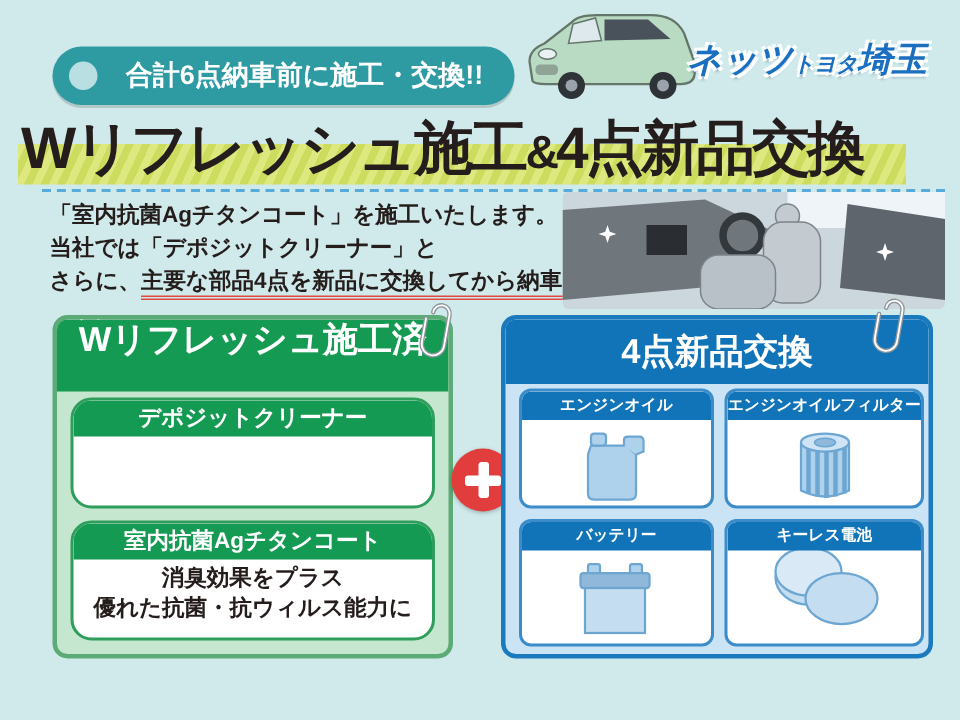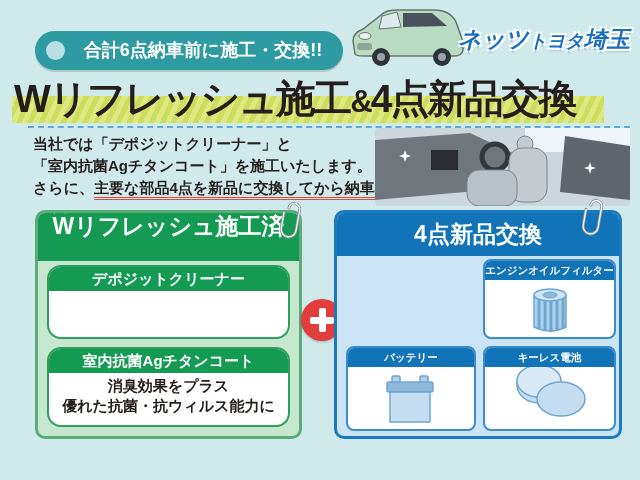--- a/index.html
+++ b/index.html
@@ -8,21 +8,21 @@
   .abs{position:absolute;}
   
   .badge{left:35px;top:31px;width:308px;height:39px;background:#2e9aa2;border-radius:20px;
          box-shadow:0 2px 0 rgba(0,0,0,.15);}
   .badge-dot{left:11px;top:10px;width:19px;height:19px;border-radius:50%;background:#b9dfe2;}
   .badge-label{left:34px;top:0;width:268px;height:39px;line-height:39px;text-align:center;
                color:#fff;font-weight:bold;font-size:18px;white-space:nowrap;}
   
   .logo{left:458px;top:24px;font-style:italic;font-weight:bold;color:#1a6fc0;white-space:nowrap;
         text-shadow:-2px -2px 0 #fff,2px -2px 0 #fff,-2px 2px 0 #fff,2px 2px 0 #fff,0 3px 2px rgba(40,60,90,.3);}
-  .logo-big{font-size:23px;}  .logo-small{font-size:18px;}
+  .logo-big{font-size:23px;}  .logo-small{font-size:14px;}
   
   .title-stripe{left:12px;top:96px;width:592px;height:27px;
         background:repeating-linear-gradient(115deg,#dde97e 0 5px,#cbdc5e 5px 10px);}
   .title{left:14px;top:72px;font-size:39px;font-weight:bold;letter-spacing:-2px;white-space:nowrap;}
   .title-amp{font-size:31px;}
   .dashline{left:28px;top:126px;width:602px;border-top:2px dashed #58abd8;height:0;}
   
   .intro{left:33px;top:133px;font-size:15px;font-weight:600;line-height:22px;white-space:nowrap;}
   .intro-em{border-bottom:3px double #e0483f;padding-bottom:1px;}
   
@@ -84,22 +84,22 @@
     <span class="logo-big">ネッツ</span><span class="logo-small">トヨタ</span><span class="logo-big">埼玉</span>
   </div>
 
   <div class="abs title-stripe"></div>
   <div class="abs title">
     <span>Wリフレッシュ施工</span><span class="title-amp">&amp;</span><span>4点新品交換</span>
   </div>
   <div class="abs dashline"></div>
 
   <div class="abs intro">
+    <div>「室内抗菌Agチタンコート」を施工いたします。</div>
     <div>当社では「デポジットクリーナー」と</div>
-    <div>「室内抗菌Agチタンコート」を施工いたします。</div>
     <div><span>さらに、</span><span class="intro-em">主要な部品4点を新品に交換してから納車しております！</span></div>
   </div>
 
   <svg class="abs" style="left:375px;top:128px" width="255" height="78" viewBox="0 0 255 78">
     <rect x="0" y="0" width="255" height="78" rx="4" fill="#ccd6dd"></rect>
     <rect x="150" y="0" width="105" height="24" fill="#eef4f7"></rect>
     <path d="M0,12 L95,5 L140,26 L112,62 L0,72 Z" fill="#6f767c"></path>
     <rect x="56" y="22" width="27" height="20" fill="#2a2e33"></rect>
     <circle cx="120" cy="29" r="13" fill="none" stroke="#33383c" stroke-width="5"></circle>
     <path d="M190,8 L255,18 L255,72 L185,64 Z" fill="#5e656c"></path>
@@ -135,20 +135,30 @@
   </svg>
 
   <div class="abs plus">
     <div class="abs plus-h"></div>
     <div class="abs plus-v"></div>
   </div>
 
   <div class="abs bpanel">
     <div class="bpanel-header">4点新品交換</div>
 
+    <div class="bbox bbox1">
+      <div class="bbox-h">エンジンオイル</div>
+      <div class="bbox-b">
+        <svg width="62" height="52" viewBox="0 0 62 52">
+          <path d="M14,14 L38,14 L44,20 L44,46 Q44,50 40,50 L16,50 Q12,50 12,46 L12,20 Z" fill="#aed2ec" stroke="#6ea6d2" stroke-width="1.5"></path>
+          <rect x="14" y="6" width="10" height="8" rx="2" fill="#aed2ec" stroke="#6ea6d2" stroke-width="1.5"></rect>
+          <path d="M36,14 L36,10 Q36,8 39,8 L46,8 Q49,8 49,11 L49,18 L44,20" fill="#aed2ec" stroke="#6ea6d2" stroke-width="1.5"></path>
+        </svg>
+      </div>
+    </div>
 
     <div class="bbox bbox2">
       <div class="bbox-h">エンジンオイルフィルター</div>
       <div class="bbox-b">
         <svg width="62" height="52" viewBox="0 0 62 52">
           <path d="M15,12 L15,44 Q31,52 47,44 L47,12" fill="#aed2ec" stroke="#6ea6d2" stroke-width="1.5"></path>
           <g stroke="#6ea6d2" stroke-width="3">
             <line x1="20" y1="14" x2="20" y2="46"></line>
               <line x1="26" y1="15" x2="26" y2="48"></line>
             <line x1="32" y1="15" x2="32" y2="49"></line>

